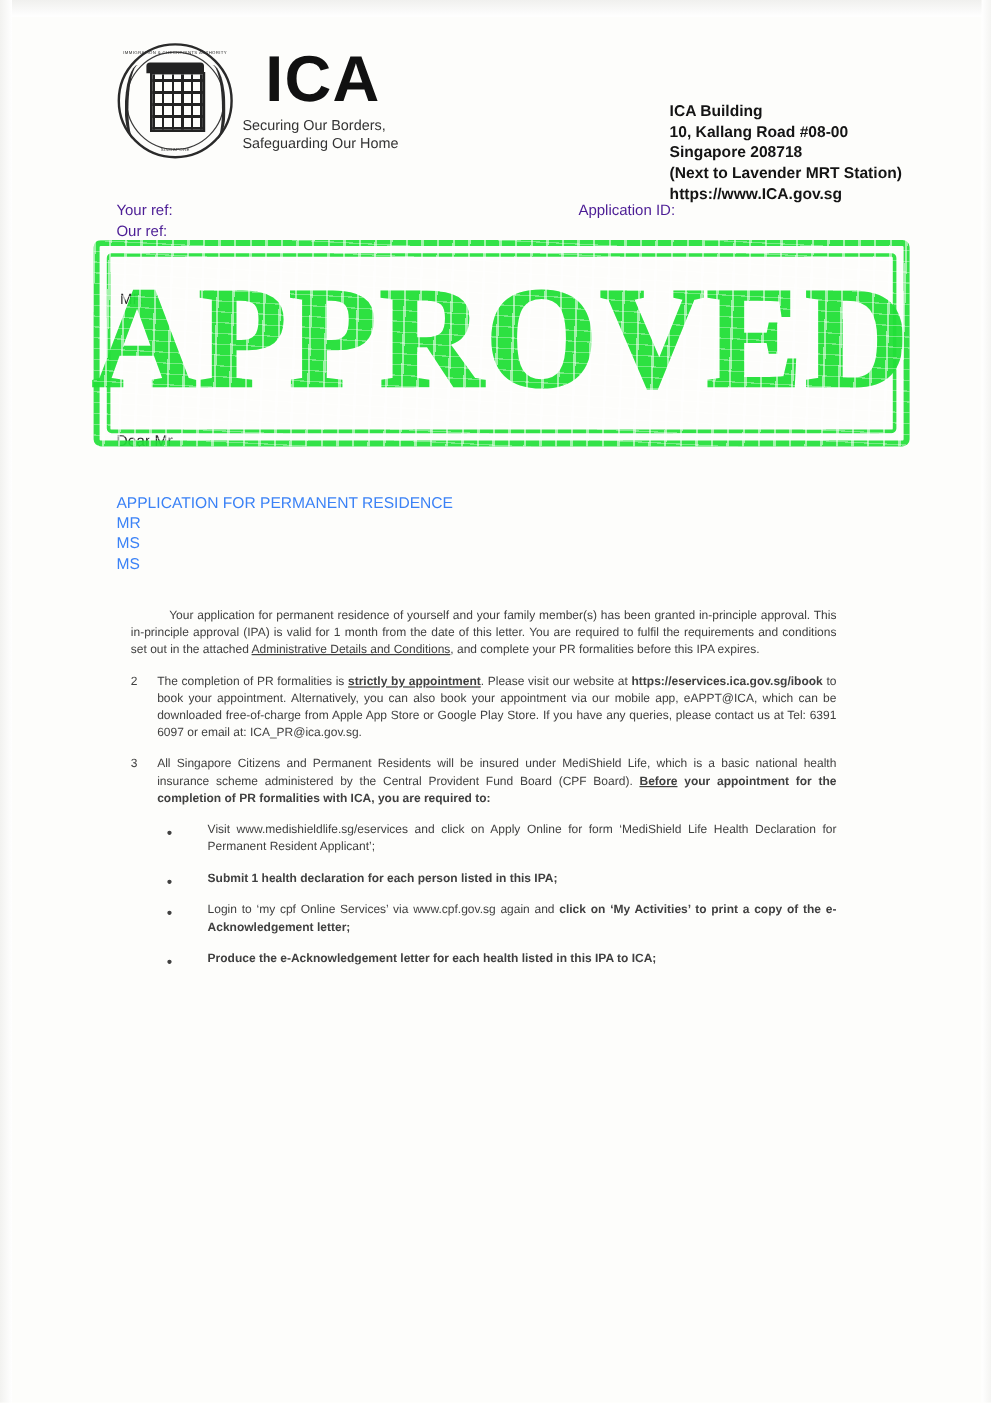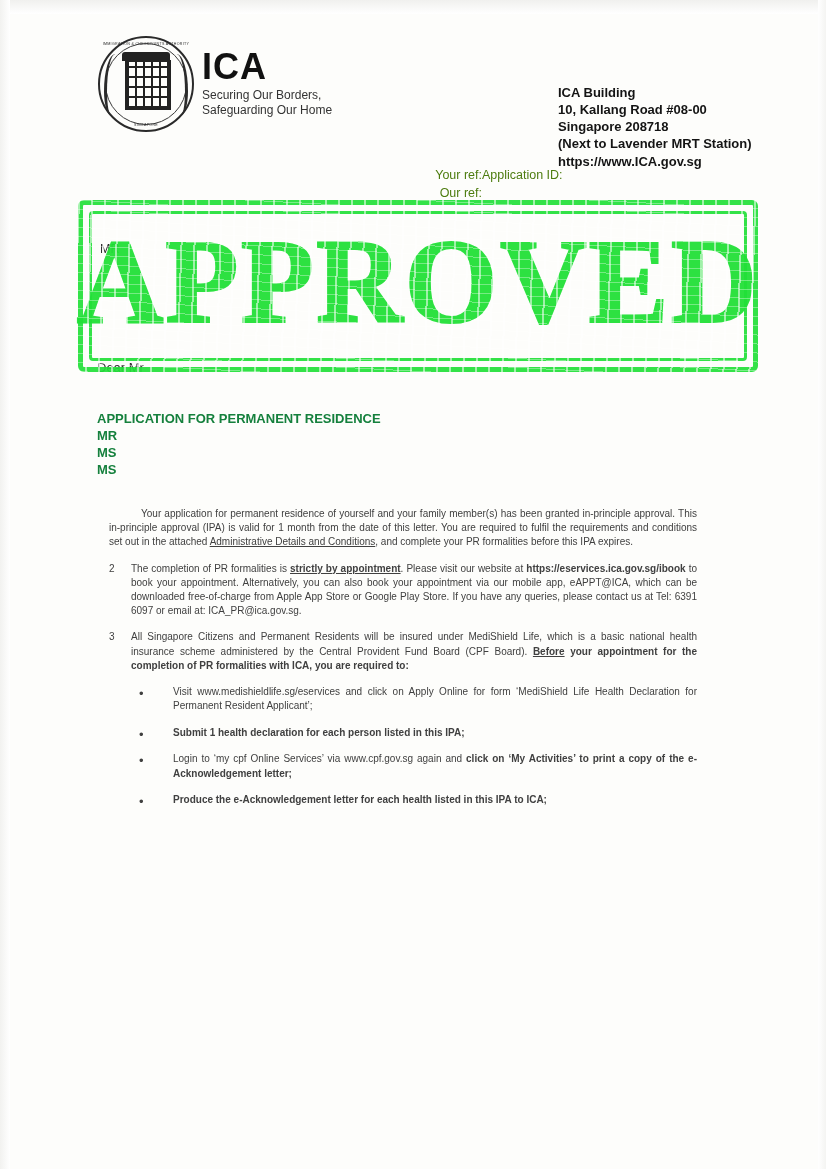--- a/index.html
+++ b/index.html
@@ -106,26 +106,27 @@
     letter-spacing: .3px;
     color: #2b2b2b;
   }
   .crest .microtext-top { top: 6px; }
   .crest .microtext-bot { bottom: 5px; }
 
   .wordmark {
     margin-left: 8px;
   }
   .wordmark .ica {
-    font-size: 36px;
+    font-size: 54px;
     font-weight: bold;
     letter-spacing: 1px;
     line-height: 0.95;
     color: #111;
     font-family: "Liberation Sans", sans-serif;
+    margin-left: 19px;
   }
   .wordmark .tagline {
     font-size: 12px;
     color: #333;
     line-height: 1.25;
     margin-top: 4px;
   }
   .addr {
     position: absolute;
     left: 460px;
@@ -136,22 +137,21 @@
     color: #141414;
   }
 
   
   .refs {
     position: absolute;
     left: 97px;
     top: 168px;
     right: 53px;
     font-size: 12.5px;
-    color: #4d7c0f;
-    text-align: right;
+    color: #4c1d95;
   }
   .refs .row {
     display: flex;
     margin-bottom: 4px;
   }
   .refs .label-left { width: 385px; }
   .mr-line {
     position: absolute;
     left: 100px;
     top: 242px;
@@ -212,23 +212,23 @@
       repeating-linear-gradient(3deg, rgba(255,255,255,.35) 0 1px, rgba(255,255,255,0) 1px 9px);
     mix-blend-mode: screen;
   }
 
   
   .subject {
     position: absolute;
     left: 97px;
     top: 410px;
     font-size: 13px;
-    font-weight: bold;
+    font-weight: normal;
     line-height: 1.32;
-    color: #15803d;
+    color: #3b82f6;
   }
   .content {
     position: absolute;
     left: 109px;
     top: 507px;
     width: 588px;
     font-size: 10px;
     line-height: 1.42;
     color: #404040;
     text-align: justify;

